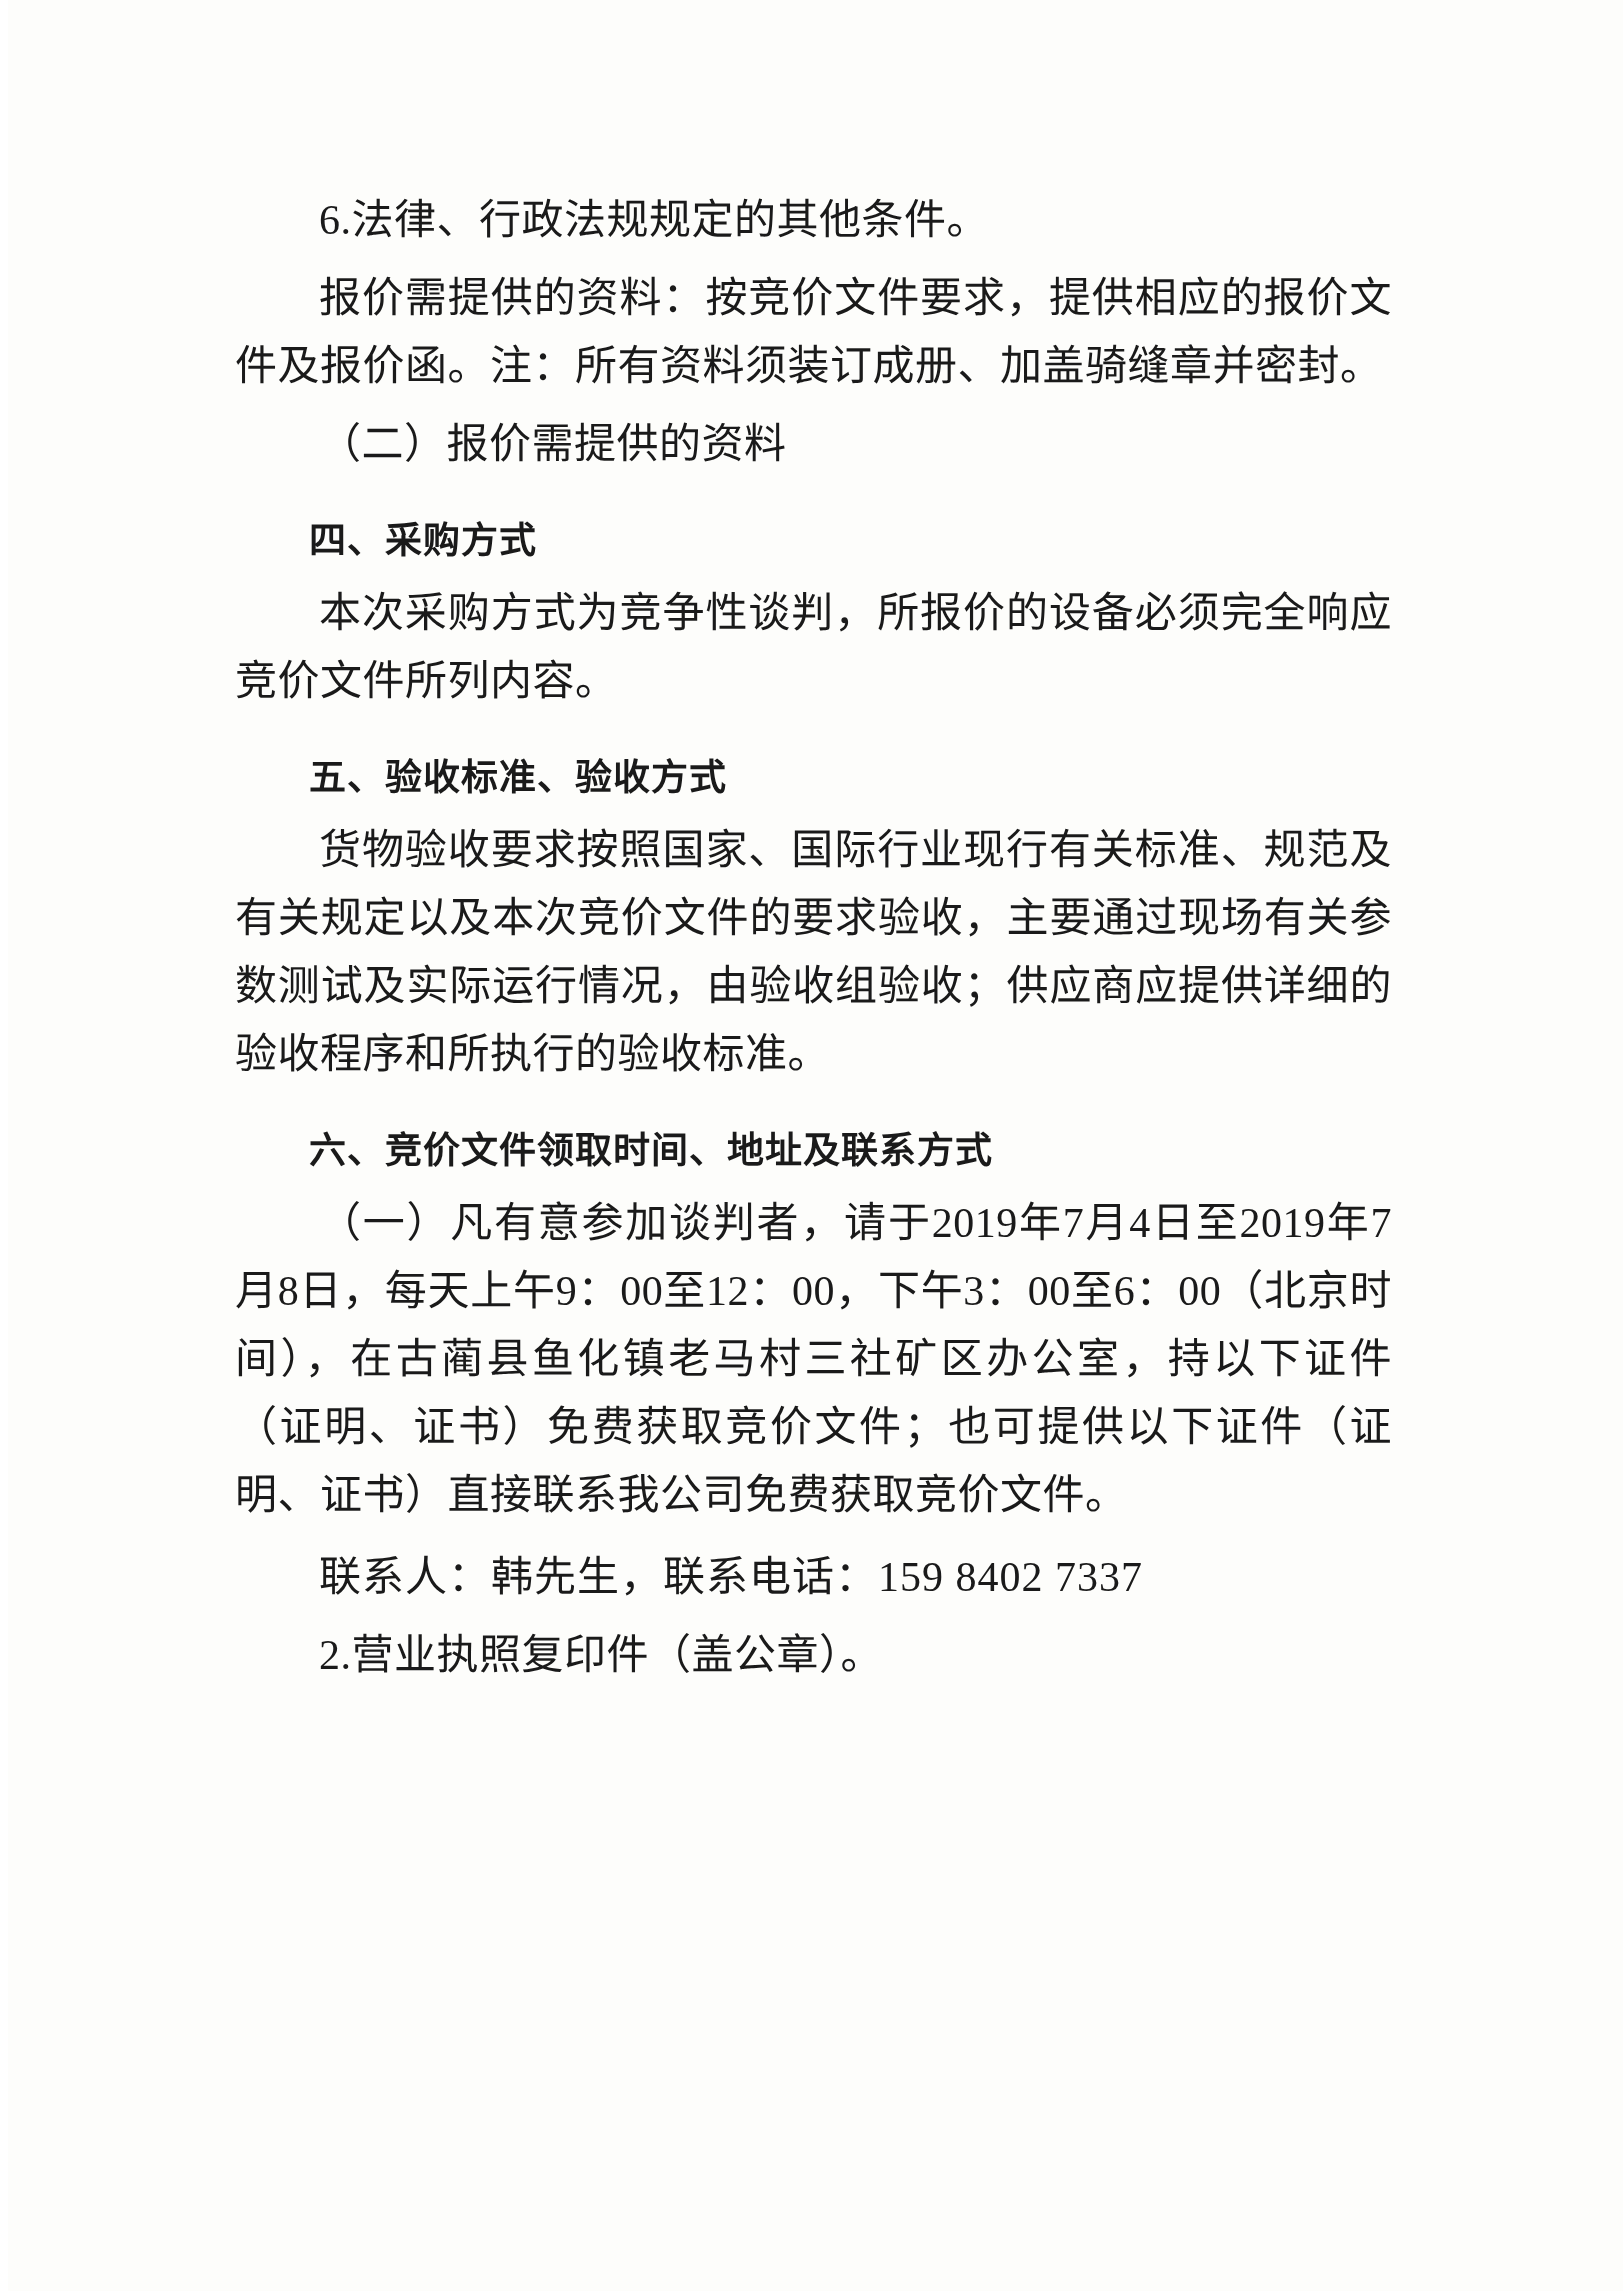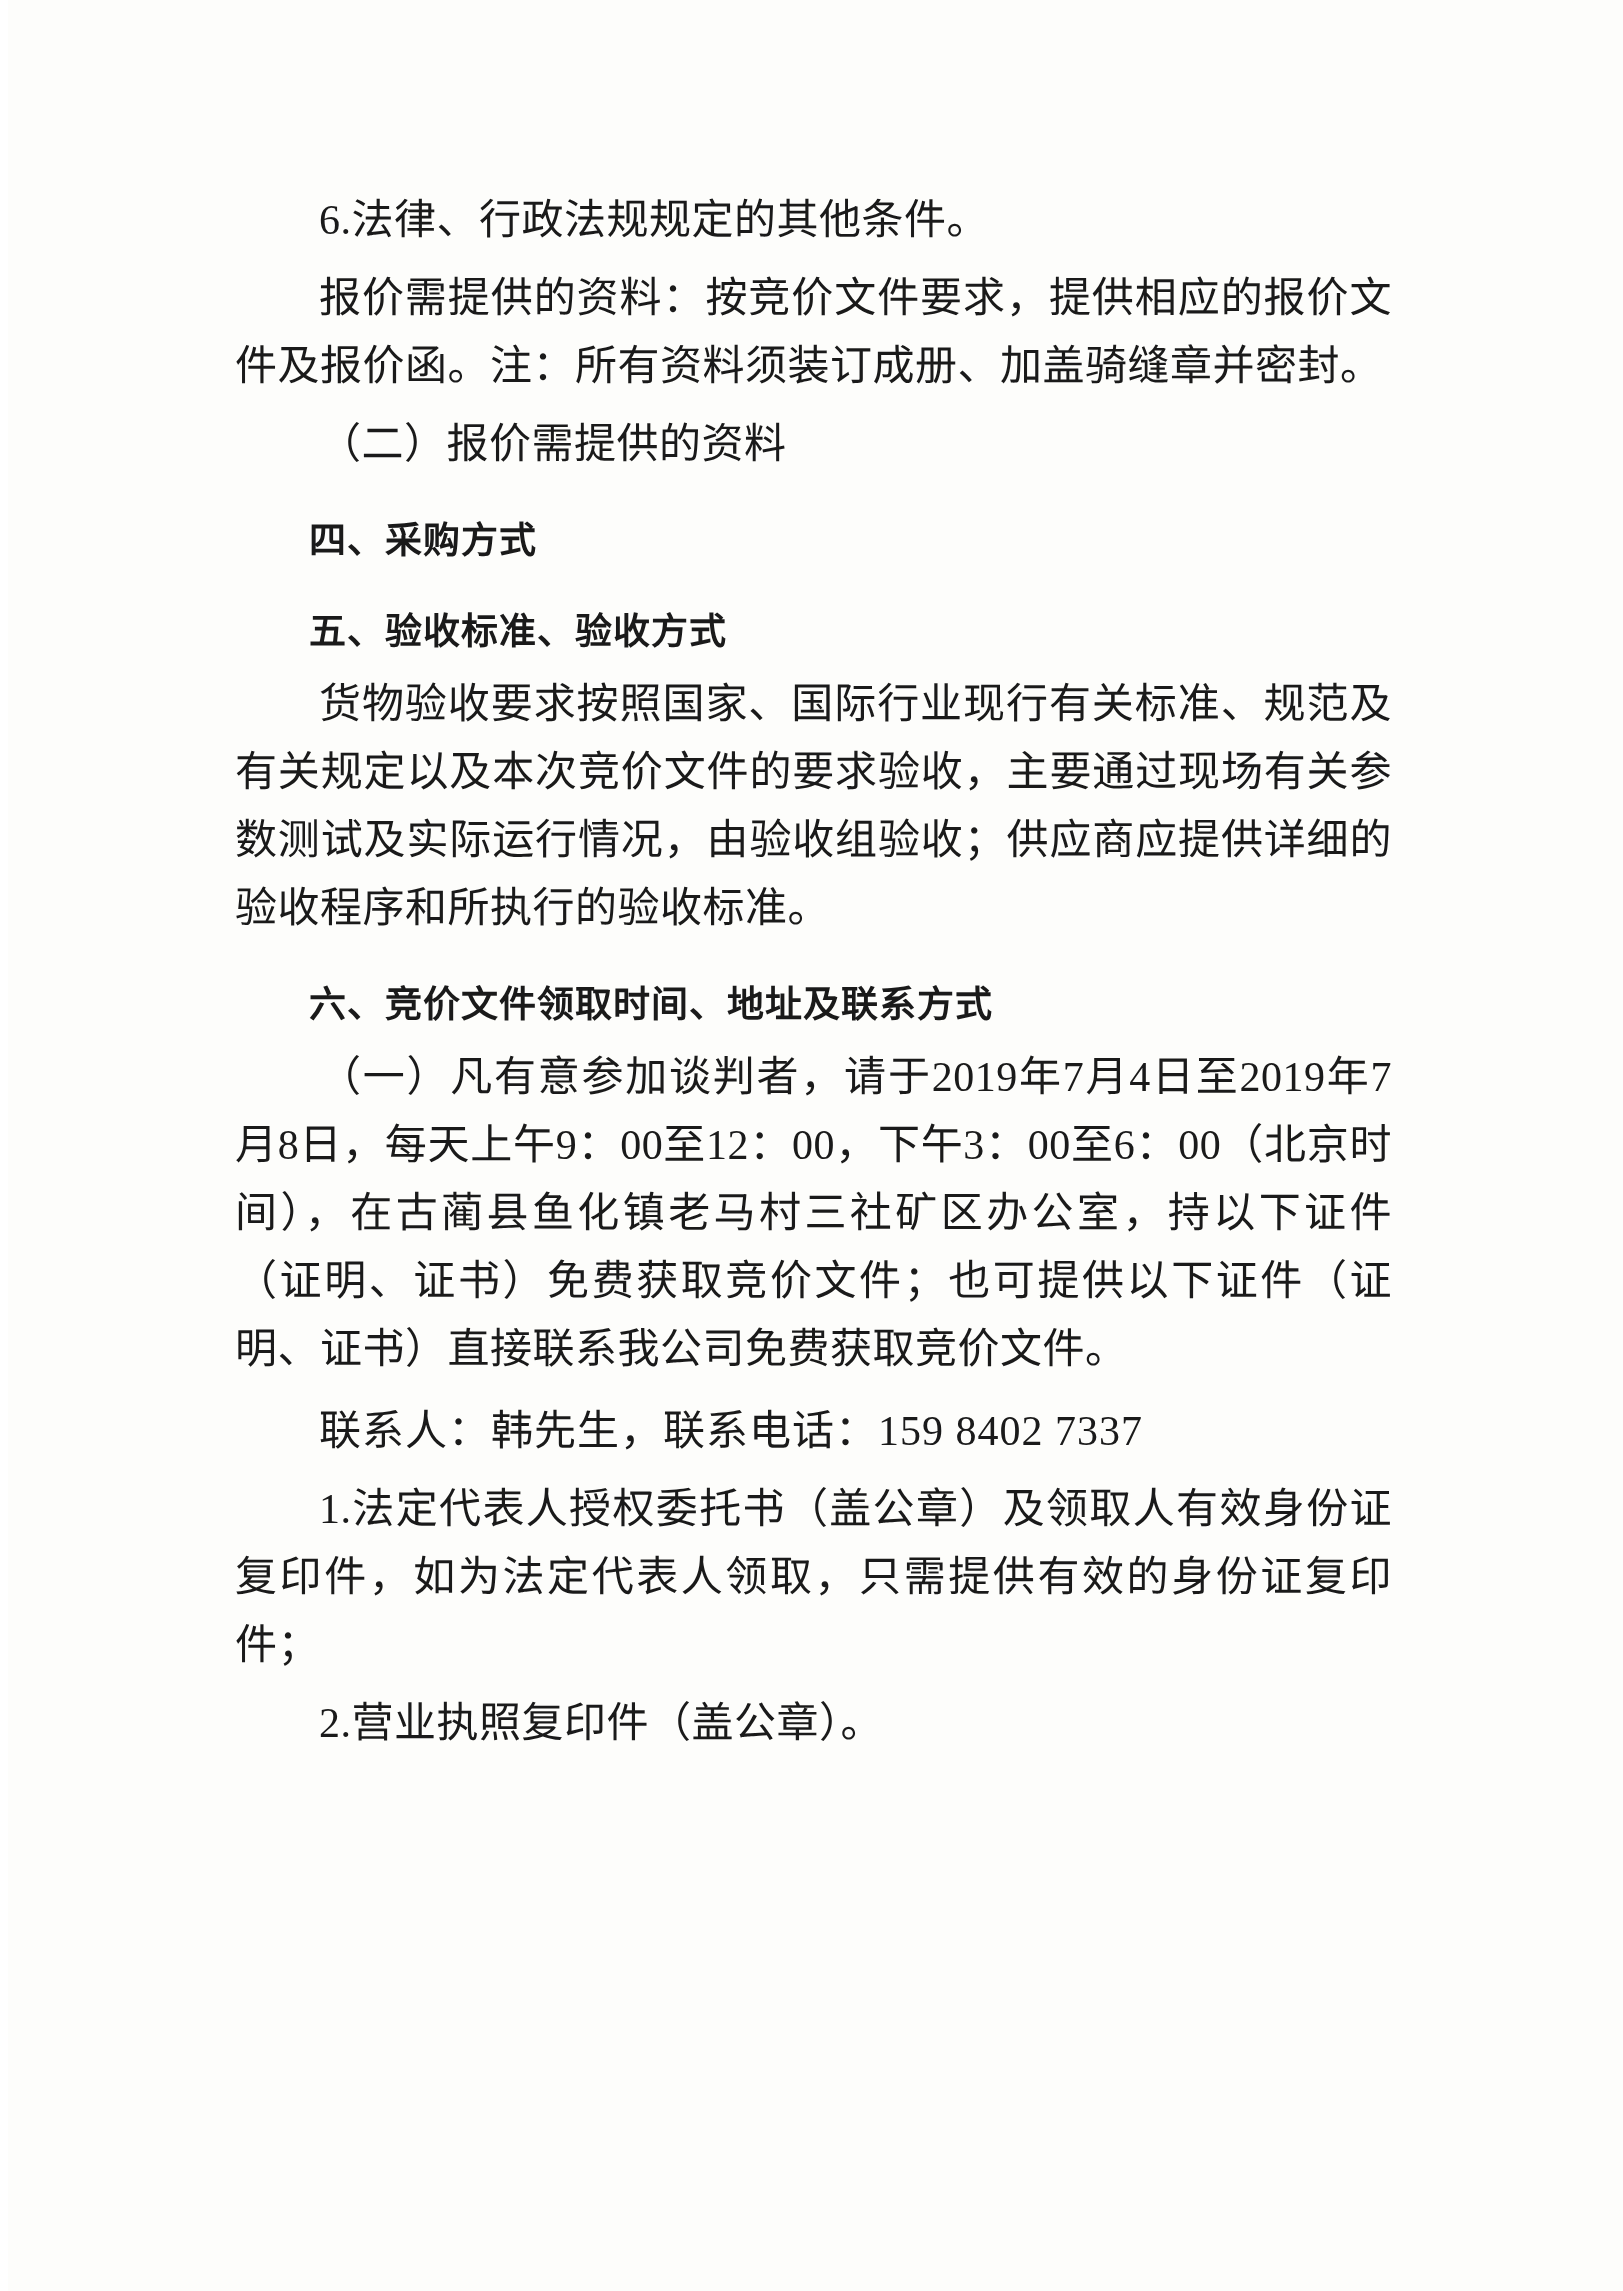--- a/index.html
+++ b/index.html
@@ -67,34 +67,34 @@
     <p class="para indent">6.法律、行政法规规定的其他条件。</p>
 
     <p class="para indent">报价需提供的资料：按竞价文件要求，提供相应的报价文件及报价函。注：所有资料须装订成册、加盖骑缝章并密封。</p>
 
     <p class="para indent">（二）报价需提供的资料</p>
 
     <div class="spacer-sm"></div>
 
     <p class="heading">四、采购方式</p>
 
+    <p class="para indent">本次采购方式为竞争性谈判，所报价的设备必须完全响应竞价文件所列内容。</p>
 
     <div class="spacer-sm"></div>
 
     <p class="heading">五、验收标准、验收方式</p>
 
     <p class="para indent">货物验收要求按照国家、国际行业现行有关标准、规范及有关规定以及本次竞价文件的要求验收，主要通过现场有关参数测试及实际运行情况，由验收组验收；供应商应提供详细的验收程序和所执行的验收标准。</p>
 
     <div class="spacer-sm"></div>
 
     <p class="heading">六、竞价文件领取时间、地址及联系方式</p>
 
     <p class="para indent">（一）凡有意参加谈判者，请于2019年7月4日至2019年7月8日，每天上午9：00至12：00，下午3：00至6：00（北京时间），在古蔺县鱼化镇老马村三社矿区办公室，持以下证件（证明、证书）免费获取竞价文件；也可提供以下证件（证明、证书）直接联系我公司免费获取竞价文件。</p>
 
     <p class="contact-line">联系人：韩先生，联系电话：159 8402 7337</p>
 
-    <p class="para indent">1.法定代表人授权委托书（盖公章）及领取人有效身份证复印件，如为法定代表人领取，只需提供有效的身份证复印件；</p>
 
     <p class="para indent">2.营业执照复印件（盖公章）。</p>
 
   </div>
 </div>
 
 
 </body></html>

